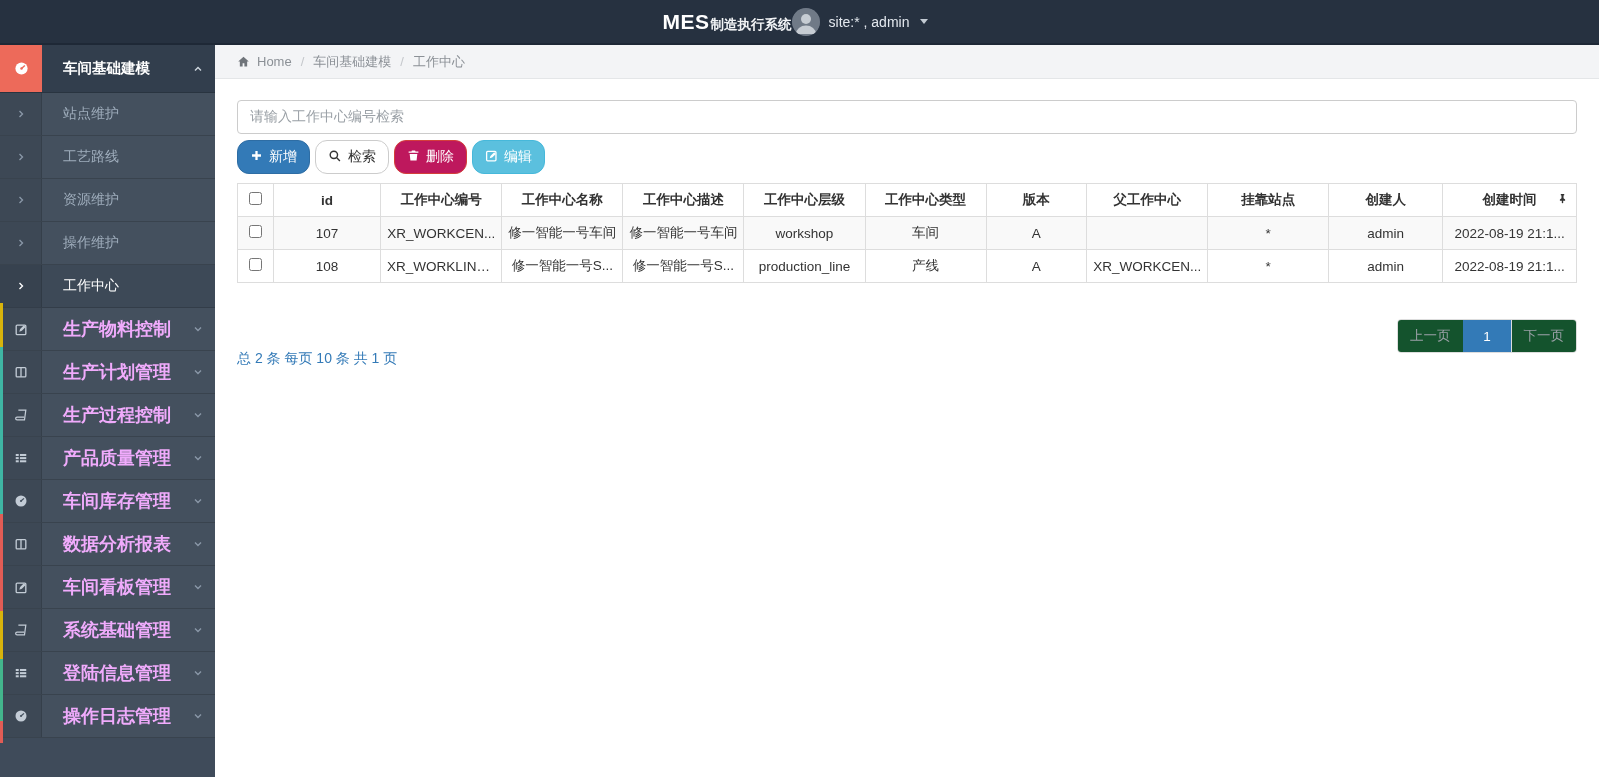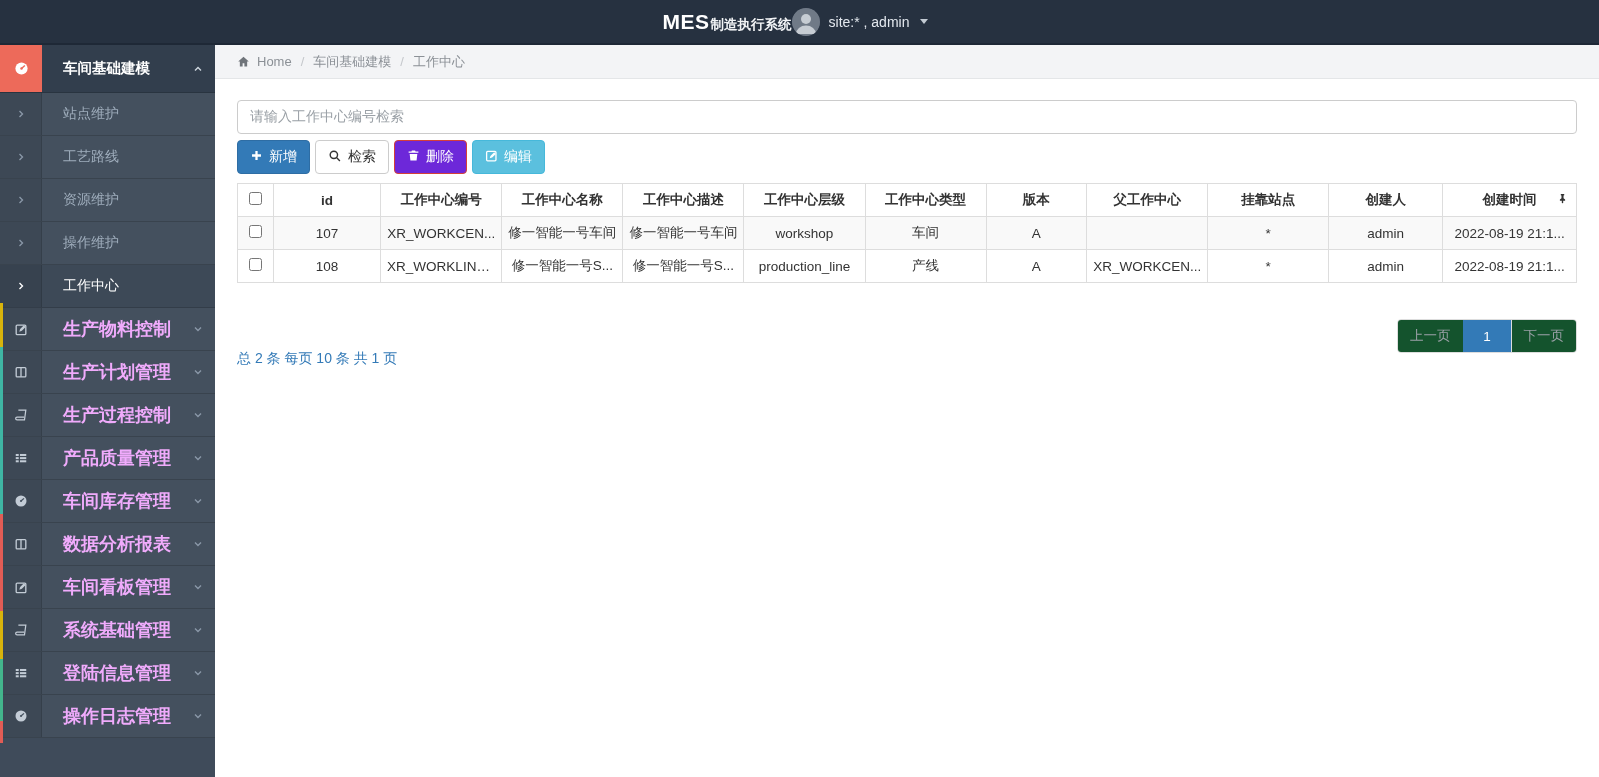--- a/index.html
+++ b/index.html
@@ -60,25 +60,25 @@
   .home-glyph { color:#6f747a; margin-right:3px; display:inline-flex; }
 
   .content { padding:21px 22px 0 22px; }
   .search-input { width:100%; height:34px; border:1px solid #ccc; border-radius:4px;
     padding:6px 12px; font-size:14px; color:#333; outline:none;
     font-family:Liberation Mono, monospace; }
   .search-input::placeholder { color:#9aa0a6; }
 
   .btn-row { margin-top:6px; display:flex; gap:5px; }
   .btn { display:inline-flex; align-items:center; gap:6px; height:34px; padding:0 12px;
-    font-size:14px; border-radius:4px; cursor:pointer; border:1px solid transparent;
+    font-size:14px; border-radius:12px; cursor:pointer; border:1px solid transparent;
     font-family:inherit; }
   .btn-primary { background:#337ab7; border-color:#2e6da4; color:#fff; }
   .btn-default { background:#fff; border-color:#ccc; color:#333; }
-  .btn-danger  { background:#6d28d9; border-color:#d43f3a; color:#fff; }
+  .btn-danger  { background:#be185d; border-color:#d43f3a; color:#fff; }
   .btn-info    { background:#5bc0de; border-color:#46b8da; color:#fff; }
 
   
   table.data-table { width:100%; border-collapse:collapse; margin-top:9px; table-layout:fixed; font-size:13.5px; }
   .data-table th, .data-table td { border:1px solid #ddd; text-align:center; padding:7px 6px;
     color:#333; overflow:hidden; white-space:nowrap; text-overflow:ellipsis; }
   .data-table th { font-weight:700; font-size:13.5px; position:relative; }
   .data-table tbody tr:nth-child(odd) { background:#f9f9f9; }
   .data-table tbody tr:nth-child(even) { background:#fff; }
   .col-check { width:36px; }

